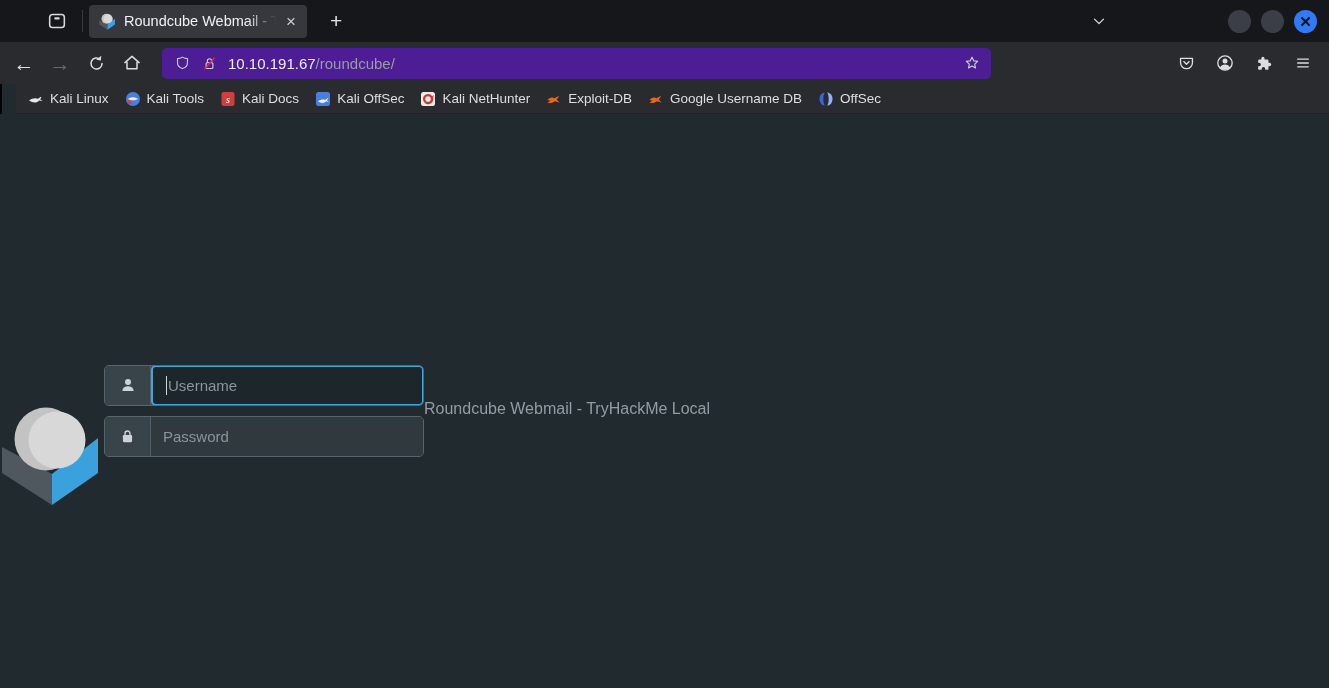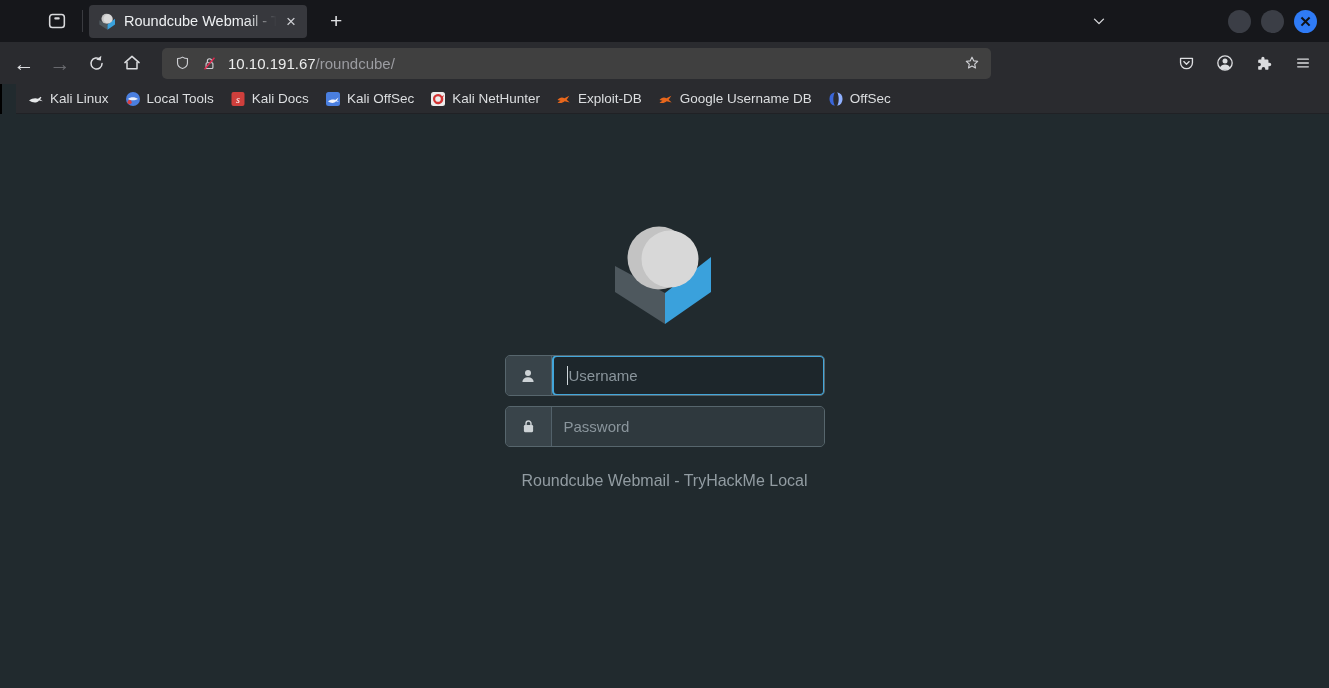--- a/index.html
+++ b/index.html
@@ -36,42 +36,42 @@
   .navbar{
     position:absolute; top:42px; left:0; width:100%; height:42px;
     background:#2a2b2f; display:flex; align-items:center;
   }
   .nav-btn{ width:32px; height:30px; display:flex; align-items:center; justify-content:center; border-radius:4px; margin-left:4px; }
   .nav-btn:first-child{ margin-left:8px; }
   .nav-btn .arrow{ font-size:21px; color:#dcdde0; line-height:1; }
   .nav-btn.disabled .arrow{ color:#68696e; }
   .urlbar{
     flex:0 0 auto; width:829px; height:31px; margin-left:14px;
-    background:#404040; border-radius:5px; display:flex; align-items:center; padding:0 8px;
+    background:#4c1d95; border-radius:5px; display:flex; align-items:center; padding:0 8px;
   }
   .urlbar-icons{ display:flex; align-items:center; gap:10px; margin:0 10px 0 4px; }
   .url-text{ flex:1; font-size:15px; white-space:nowrap; overflow:hidden; }
   .url-host{ color:#eceded; }
   .url-path{ color:#9b9ca1; }
   .url-star{ display:flex; margin-right:2px; }
   .navbar-right{ display:flex; align-items:center; margin-left:auto; margin-right:10px; gap:7px; }
   .navbar-right .nav-btn{ margin-left:0; }
   
   .bookmarksbar{
     position:absolute; top:84px; left:16px; width:100%; height:30px;
     background:#2a2b2f; display:flex; align-items:center; padding-left:6px; gap:4px;
     border-bottom:1px solid #202125;
   }
   .bookmark{ display:flex; align-items:center; gap:6px; padding:3px 6px; border-radius:4px; }
   .bookmark .bm-label{ color:#dcdee0; font-size:13.5px; white-space:nowrap; }
   .bm-ico{ width:16px; height:16px; flex:0 0 auto; }
   
   .content{
     position:absolute; top:114px; left:0; width:100%; height:574px;
-    background:#212a2e; display:flex; flex-direction:column; align-items:center;
+    background:#212a2e; display:flex; flex-direction:row; align-items:center;
   }
   .rc-logo{ margin-top:108px; width:104px; height:104px; }
   .login-form{ width:320px; margin-top:29px; display:flex; flex-direction:column; }
   .field{
     display:flex; height:41px; border:1px solid #57666d; border-radius:5px;
     background:#39444a; margin-bottom:10px; overflow:hidden;
   }
   .icon-cell{
     width:46px; flex:0 0 auto; display:flex; align-items:center; justify-content:center;
     background:#39444a; border-right:1px solid #52616a;
@@ -222,21 +222,21 @@
     </div>
 
     <div class="bookmark">
       <span class="bm-ico">
         <svg width="16" height="16" viewBox="0 0 16 16">
           <circle cx="8" cy="8" r="7" fill="#4a7fe0"></circle>
           <path d="M3 8c2.5-2.5 7-2.5 10 0-3 1.8-7.5 1.8-10 0z" fill="#e9eef9"></path>
           <circle cx="4.6" cy="11.2" r="2.1" fill="#d84040"></circle>
         </svg>
       </span>
-      <span class="bm-label">Local Tools</span>
+      <span class="bm-label">Kali Tools</span>
     </div>
 
     <div class="bookmark">
       <span class="bm-ico">
         <svg width="16" height="16" viewBox="0 0 16 16">
           <rect x="1.5" y="1" width="13" height="14" rx="2" fill="#cf3f3c"></rect>
           <text x="8" y="11.5" font-size="10" font-family="Liberation Serif, serif" font-style="italic" fill="#fff" text-anchor="middle">s</text>
         </svg>
       </span>
       <span class="bm-label">Kali Docs</span>

